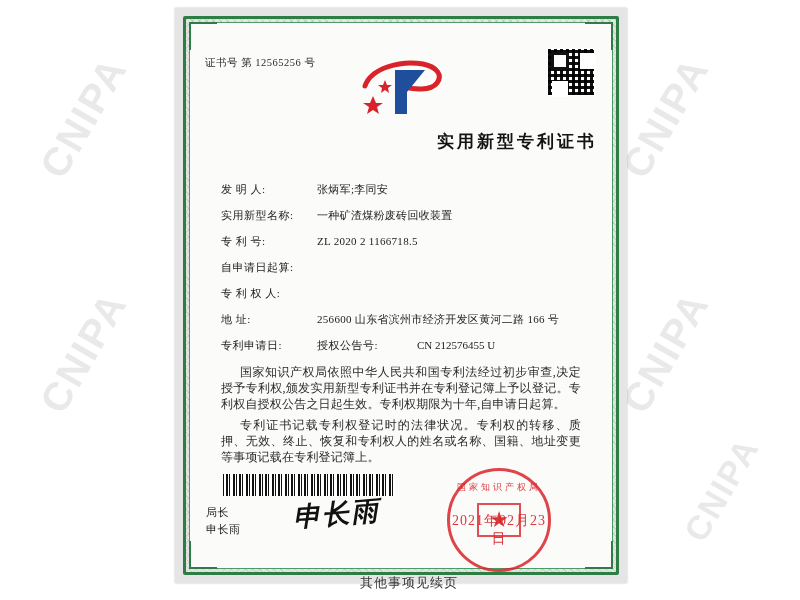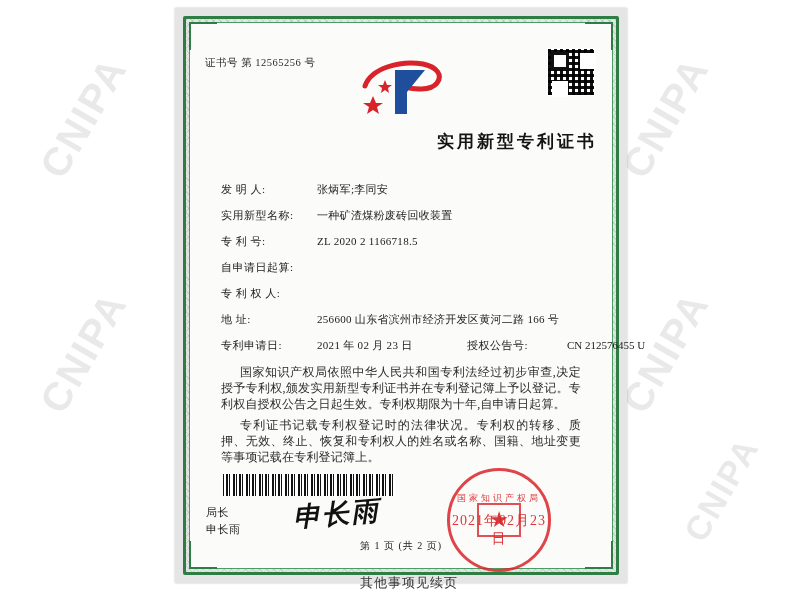--- a/index.html
+++ b/index.html
@@ -240,21 +240,21 @@
   }
   .seal .arc-top, .seal .arc-bottom {
     position: absolute;
     left: 0; right: 0;
     text-align: center;
     color: #d8232a;
     font-size: 9px;
     letter-spacing: 3px;
     opacity: 0.9;
   }
-  .seal .arc-top { top: 24px; text-align: center; }
+  .seal .arc-top { top: 13px; text-align: center; }
   .seal .arc-bottom { bottom: 24px; font-size: 14px; letter-spacing: 1px; }
 
   .page-no {
     position: absolute;
     left: 0; right: 0;
     bottom: 4px;
     text-align: center;
     font-size: 10px;
     color: #222;
     letter-spacing: 1px;
@@ -349,21 +349,20 @@
         </div>
         <div class="field-row">
           <div class="field-label">专 利 权 人:</div>
         </div>
         <div class="field-row">
           <div class="field-label">地      址:</div>
           <div class="field-value">256600 山东省滨州市经济开发区黄河二路 166 号</div>
         </div>
         <div class="field-row split">
           <div class="field-label">专利申请日:</div>
-          <div class="field-value">2021 年 02 月 23 日</div>
           <div class="field-label2">授权公告号:</div>
           <div class="field-value2">CN 212576455 U</div>
         </div>
       </div>
 
       <div class="paragraphs">
         <p>国家知识产权局依照中华人民共和国专利法经过初步审查,决定授予专利权,颁发实用新型专利证书并在专利登记簿上予以登记。专利权自授权公告之日起生效。专利权期限为十年,自申请日起算。</p>
         <p>专利证书记载专利权登记时的法律状况。专利权的转移、质押、无效、终止、恢复和专利权人的姓名或名称、国籍、地址变更等事项记载在专利登记簿上。</p>
       </div>
 
@@ -376,18 +375,17 @@
       <div class="hand-sign">申长雨</div>
 
       <div class="seal">
         <div class="ring"></div>
         <div class="arc-top">国家知识产权局</div>
         <div class="emblem-mini"></div>
         <div class="star">★</div>
         <div class="arc-bottom">2021年02月23日</div>
       </div>
 
-      <div class="page-no">第 1 页 (共 2 页)</div>
     </div>
   </div>
 
   <div class="footer-note">其他事项见续页</div>
 </div>
 
 </body></html>

